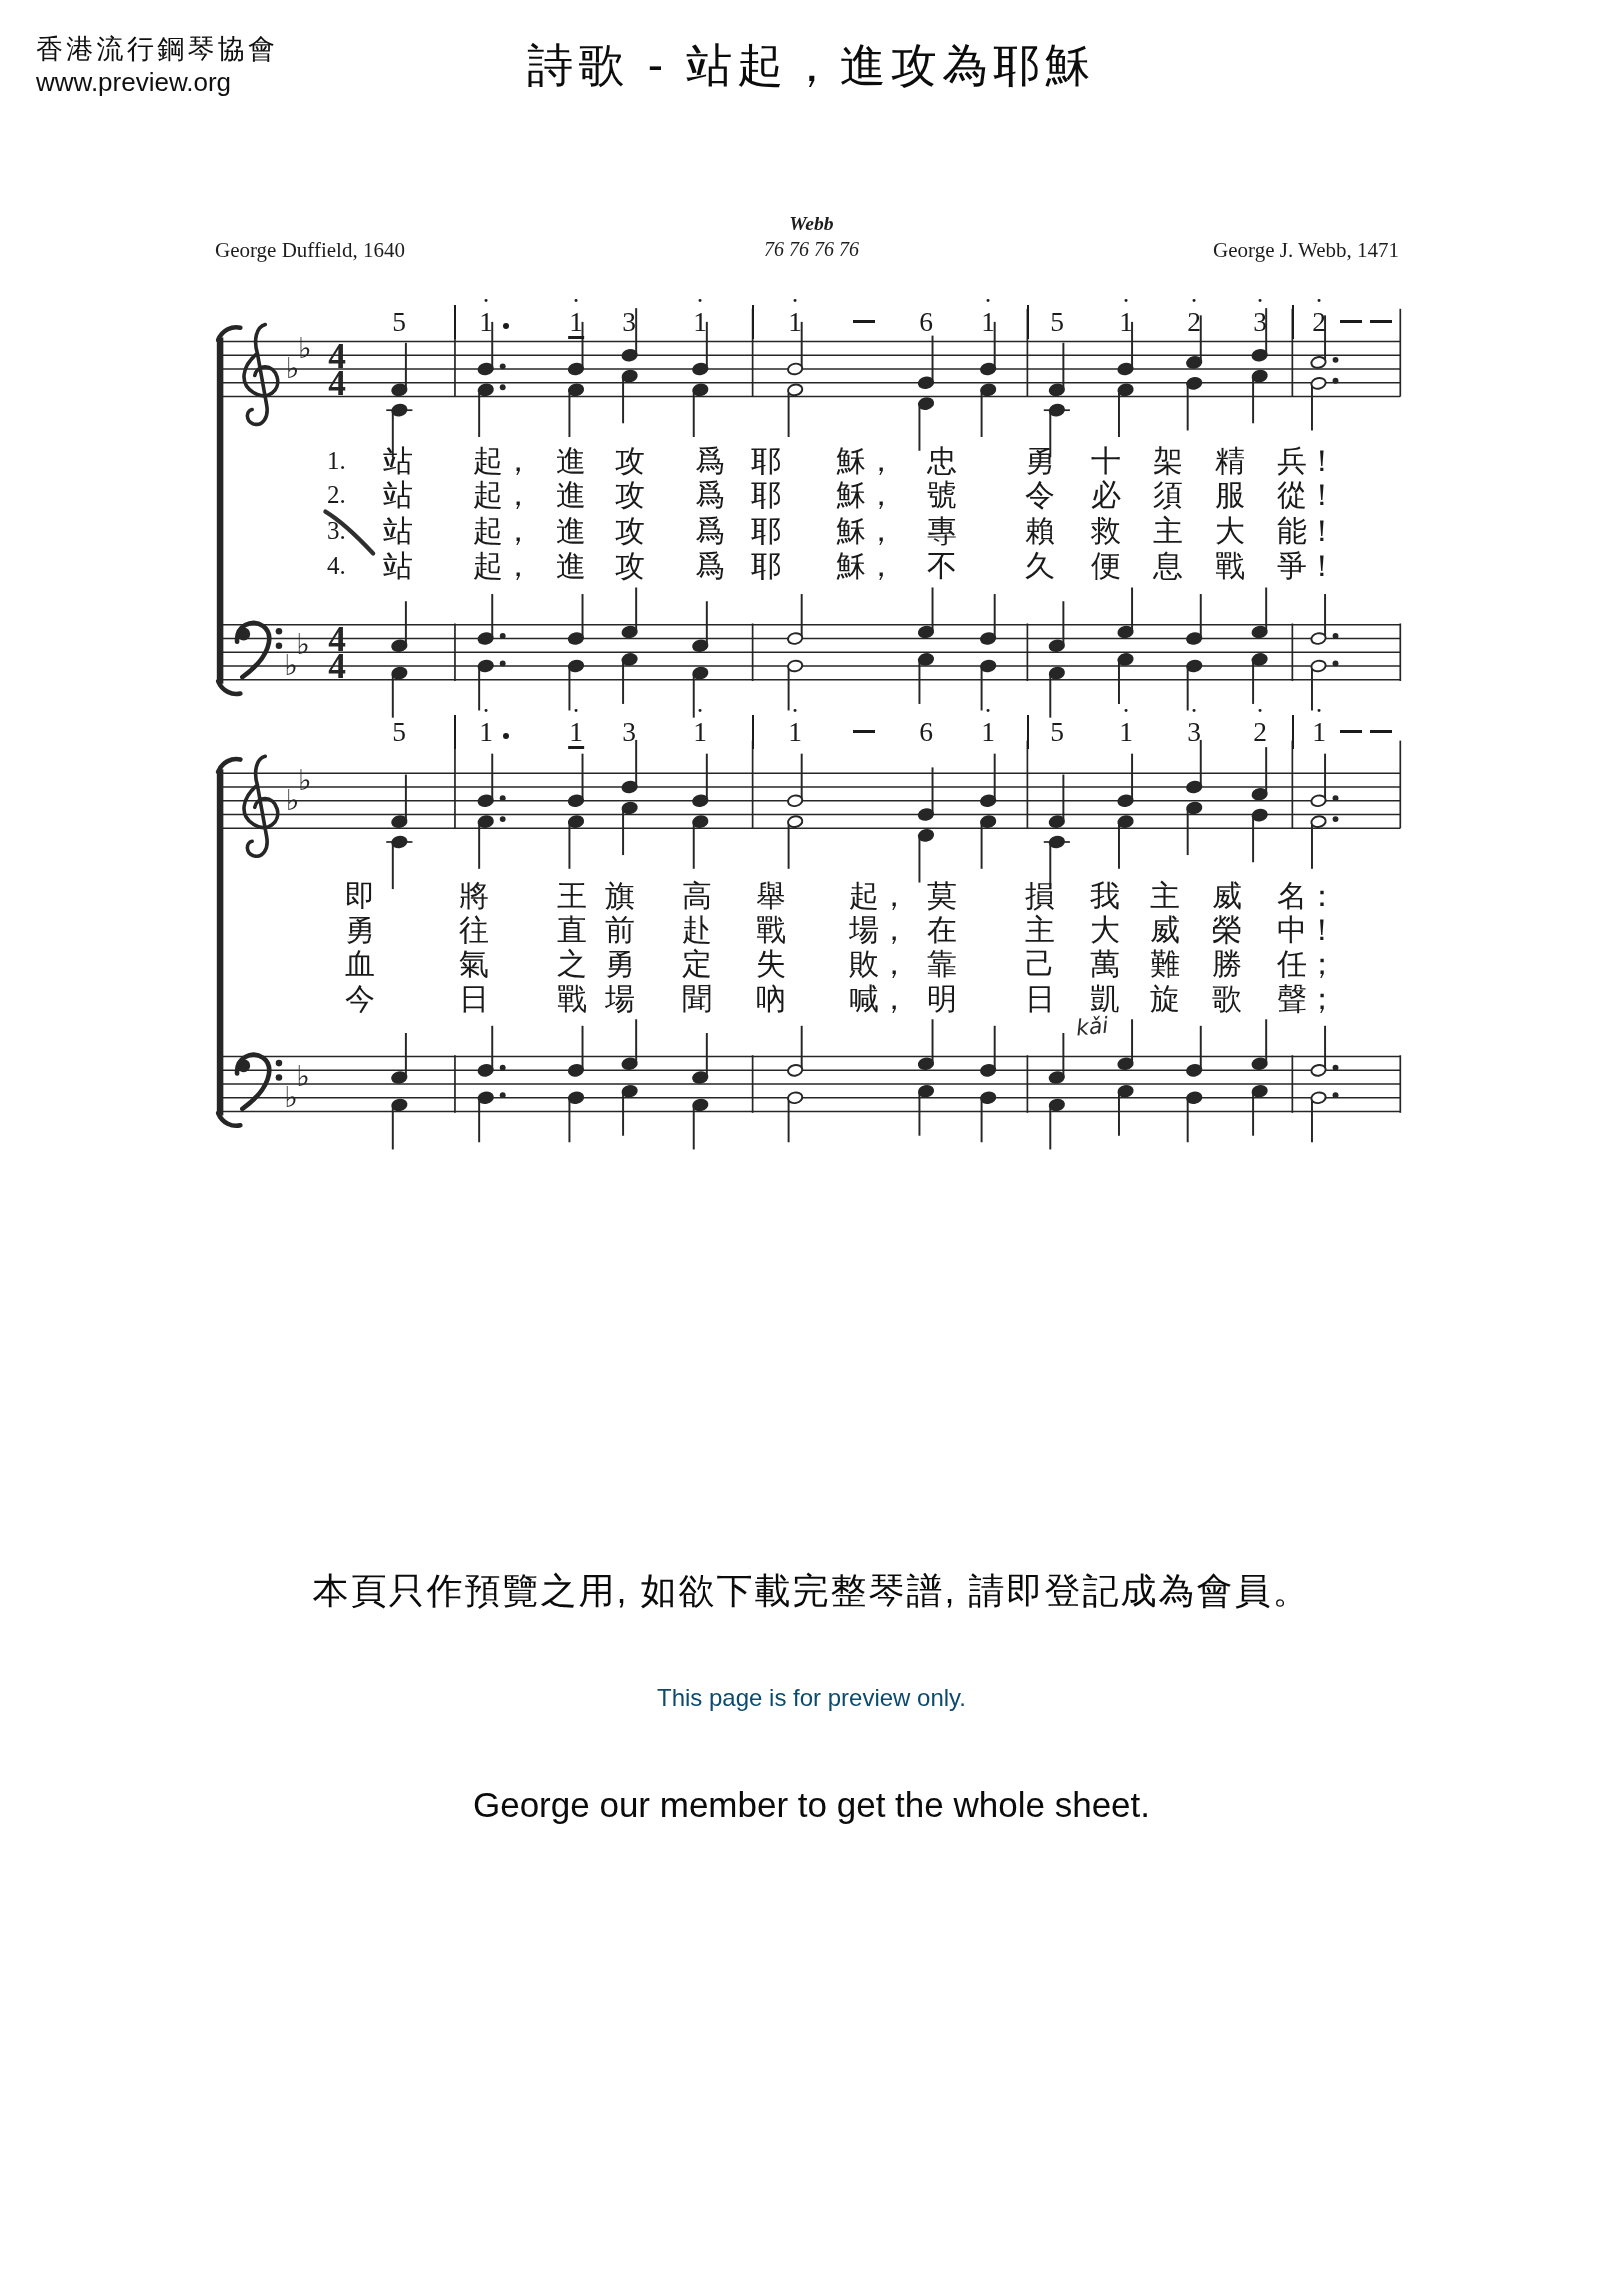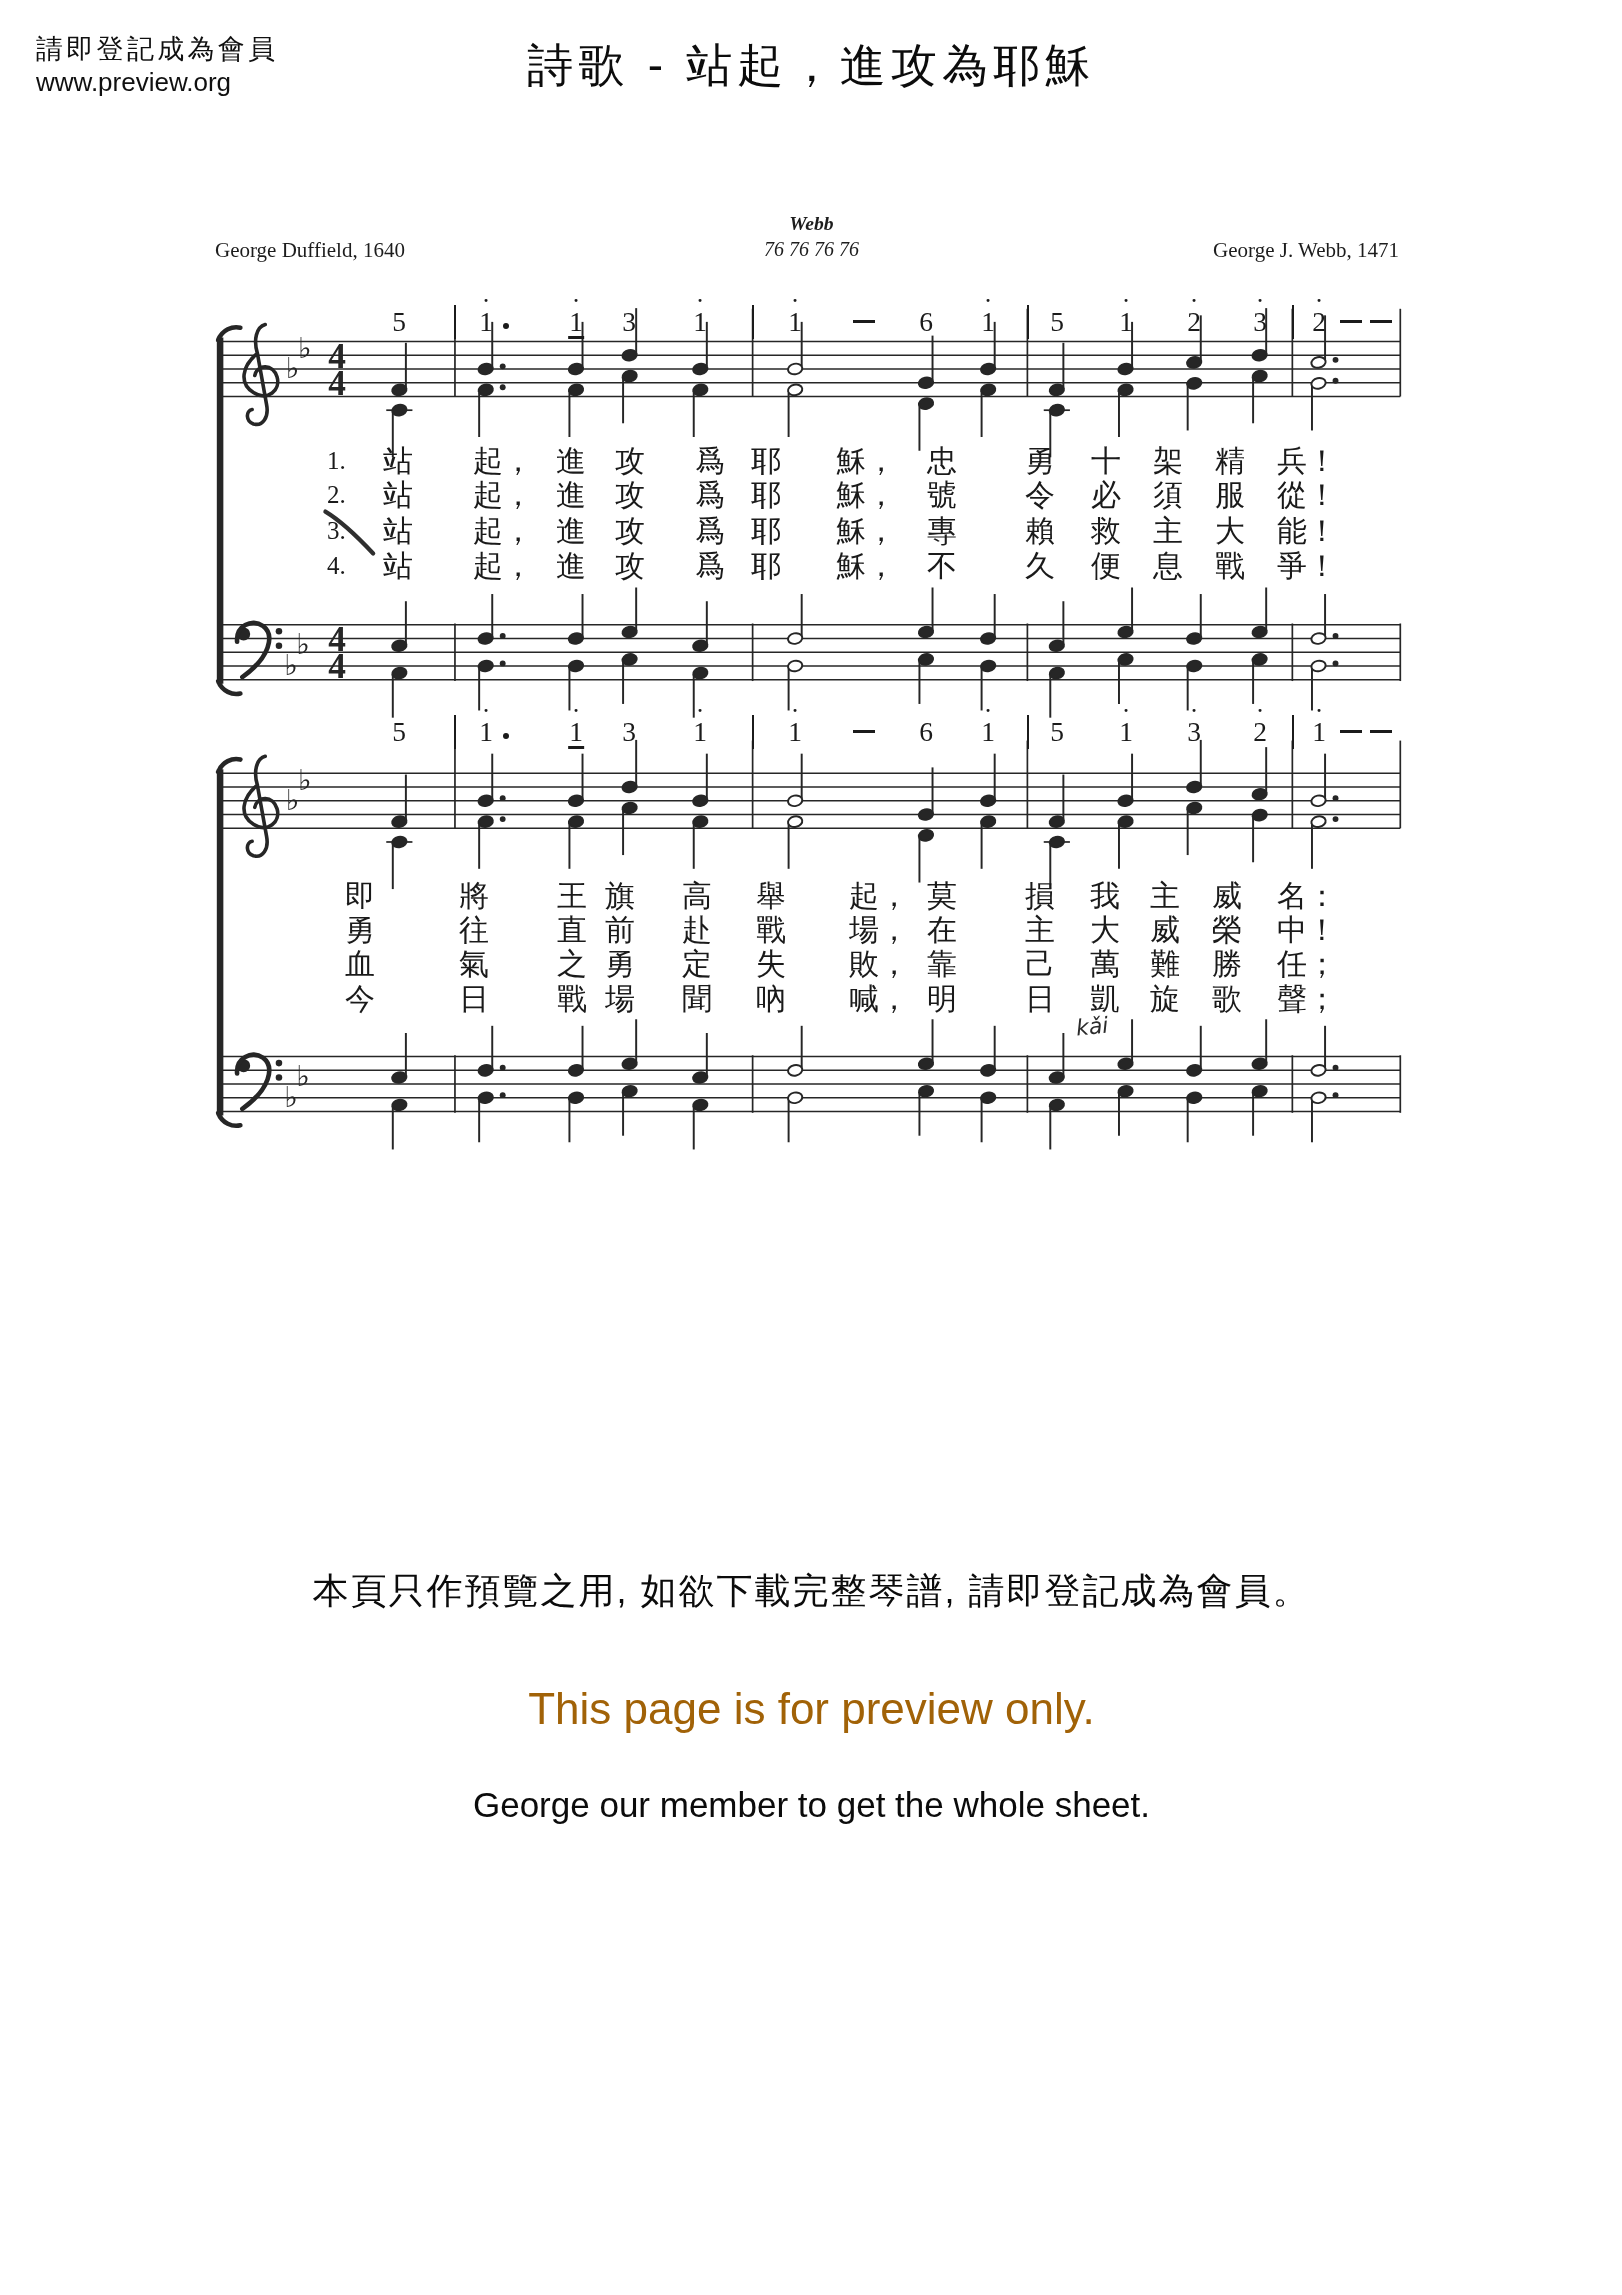--- a/index.html
+++ b/index.html
@@ -23,21 +23,21 @@
   .jul{display:block;width:15.7px;height:2.6px;background:#1b1b1b;margin:1.3px auto 0;}
   .jbar{position:absolute;width:2px;height:34px;background:#1b1b1b;}
   .jdash{position:absolute;width:22px;height:3.3px;background:#1b1b1b;}
   .jrdot{position:absolute;width:5.9px;height:5.9px;border-radius:50%;background:#1b1b1b;}
   .lyr{position:absolute;font-family:"Liberation Serif","DejaVu Serif",serif;font-size:30px;
        color:#1a1a1a;white-space:nowrap;line-height:30px;}
   .lnum{position:absolute;font-family:"Liberation Serif",serif;font-size:25px;color:#1a1a1a;line-height:30px;}
   .kai{font-family:"DejaVu Sans",sans-serif;font-style:italic;font-size:22px;color:#2b2b2b;
        transform:rotate(-5deg);}
   .f-zh{left:0;right:0;top:1567px;text-align:center;font-size:36px;letter-spacing:2px;color:#0b0b0b;}
-  .f-en1{left:0;right:0;top:1684px;text-align:center;font-size:44px;color:#a16207;}
+  .f-en1{left:0;right:0;top:1684px;text-align:center;font-size:24px;color:#0c4a6e;}
   .f-en2{left:0;right:0;top:1785px;text-align:center;font-size:35px;color:#0b0b0b;}
 </style>
 </head>
 <body>
 
 <svg id="score-svg" class="abs" viewBox="0 0 2480 3508" xmlns="http://www.w3.org/2000/svg">
     <line x1="333" y1="522" x2="2140" y2="522" stroke="#262626" stroke-width="2.4"></line>
     <line x1="333" y1="955" x2="2140" y2="955" stroke="#262626" stroke-width="2.4"></line>
     <line x1="333" y1="543" x2="2140" y2="543" stroke="#262626" stroke-width="2.4"></line>
     <line x1="333" y1="976" x2="2140" y2="976" stroke="#262626" stroke-width="2.4"></line>
@@ -341,21 +341,21 @@
     <line x1="2005" y1="1260" x2="2005" y2="1328" stroke="#262626" stroke-width="3"></line>
     <line x1="2025" y1="1632" x2="2025" y2="1568" stroke="#262626" stroke-width="3"></line>
     <line x1="2005" y1="1682" x2="2005" y2="1746" stroke="#262626" stroke-width="3"></line>
     <circle cx="2041" cy="1220" r="4.5" fill="#262626"></circle>
     <circle cx="2041" cy="1252" r="4.5" fill="#262626"></circle>
     <circle cx="2041" cy="1632" r="4.5" fill="#262626"></circle>
     <circle cx="2041" cy="1674" r="4.5" fill="#262626"></circle>
     <path d="M497,782 Q527,800 570,846" fill="none" stroke="#2f2f2f" stroke-width="6.5" stroke-linecap="round"></path>
   </svg>
 
-<div class="abs org">請即登記成為會員</div>
+<div class="abs org">香港流行鋼琴協會</div>
 <div class="abs url">www.preview.org</div>
 <div class="abs title">詩歌 - 站起，進攻為耶穌</div>
 
 <div class="abs meta-l">George Duffield, 1640</div>
 <div class="abs tune">Webb</div>
 <div class="abs meter">76 76 76 76</div>
 <div class="abs meta-r">George J. Webb, 1471</div>
 
 <div id="jianpu">
     <div class="jtok" style="left: 399px; top: 297px;">

